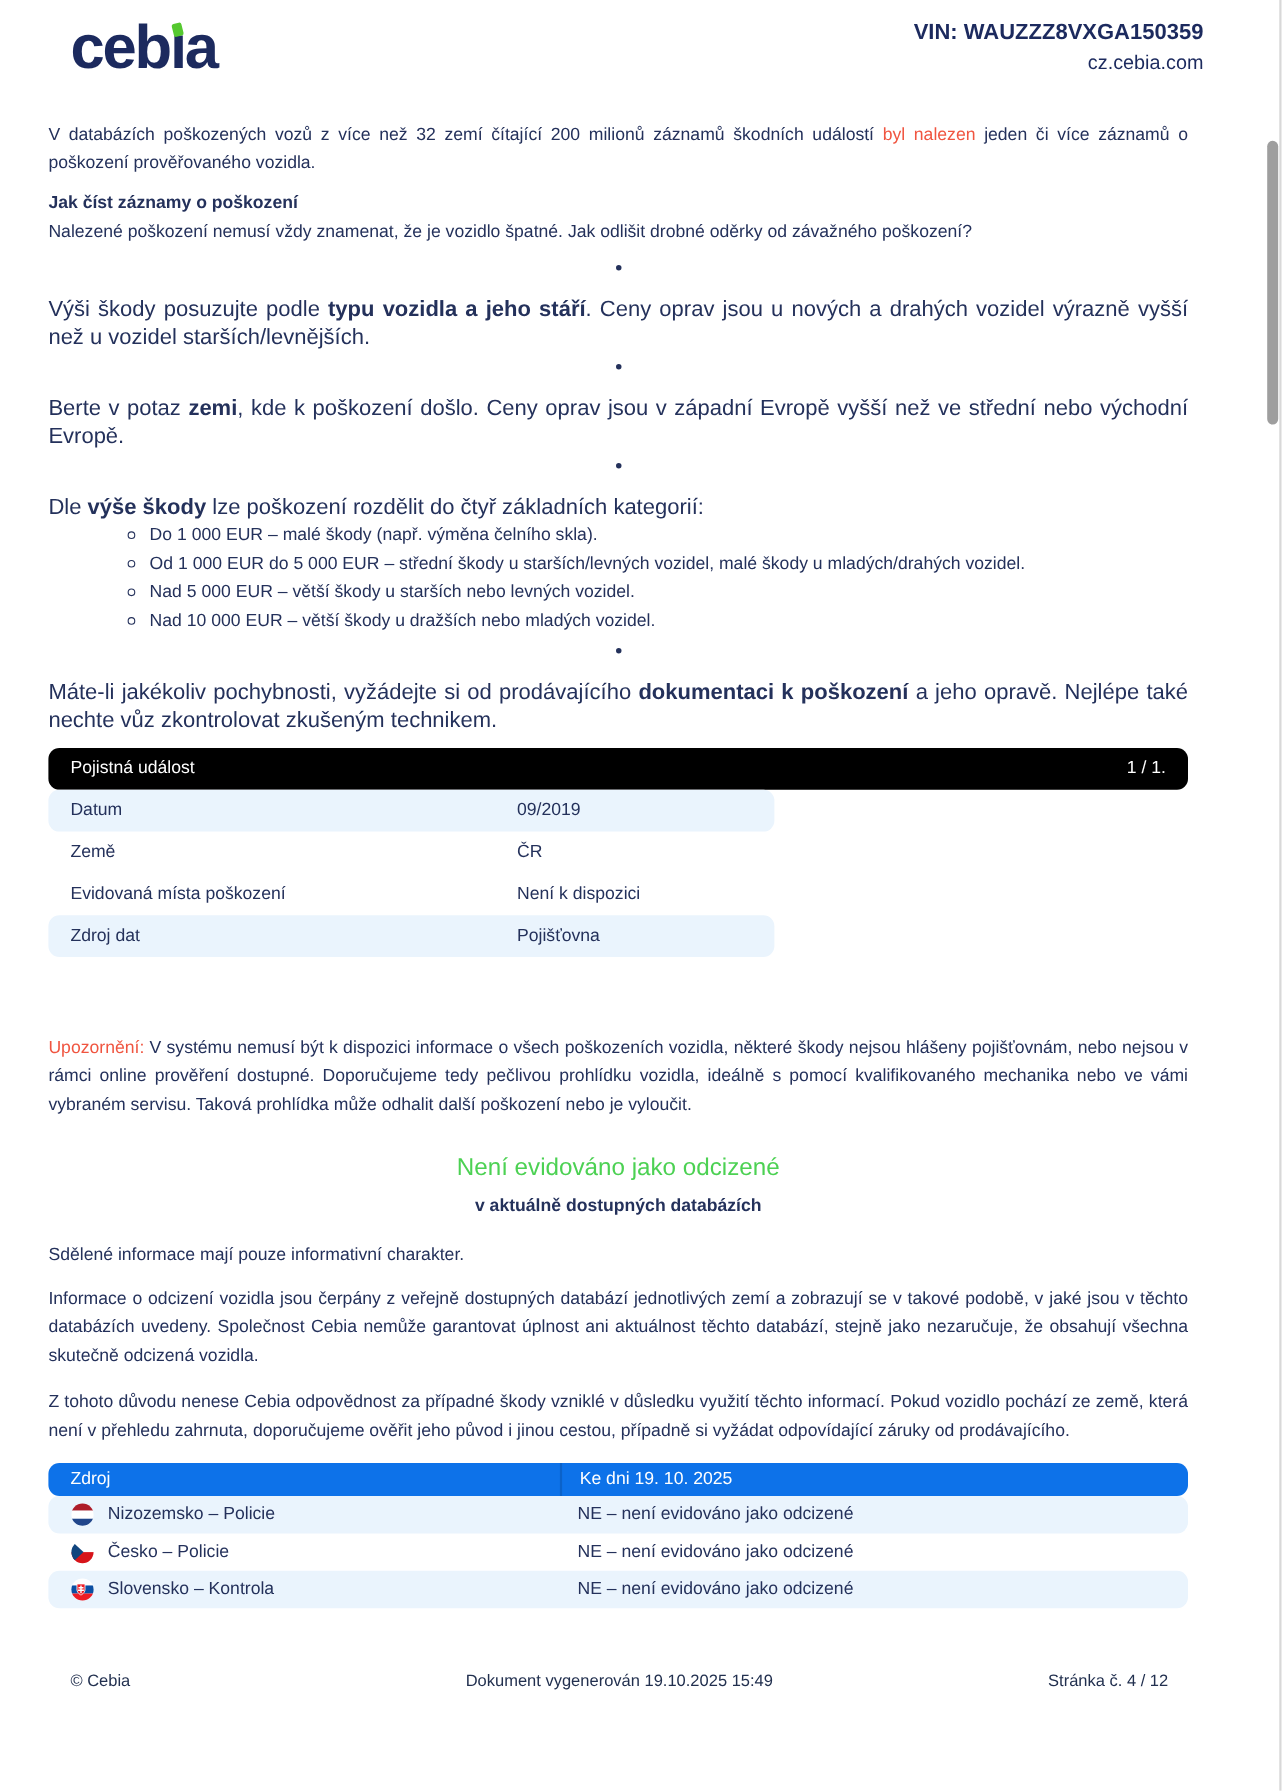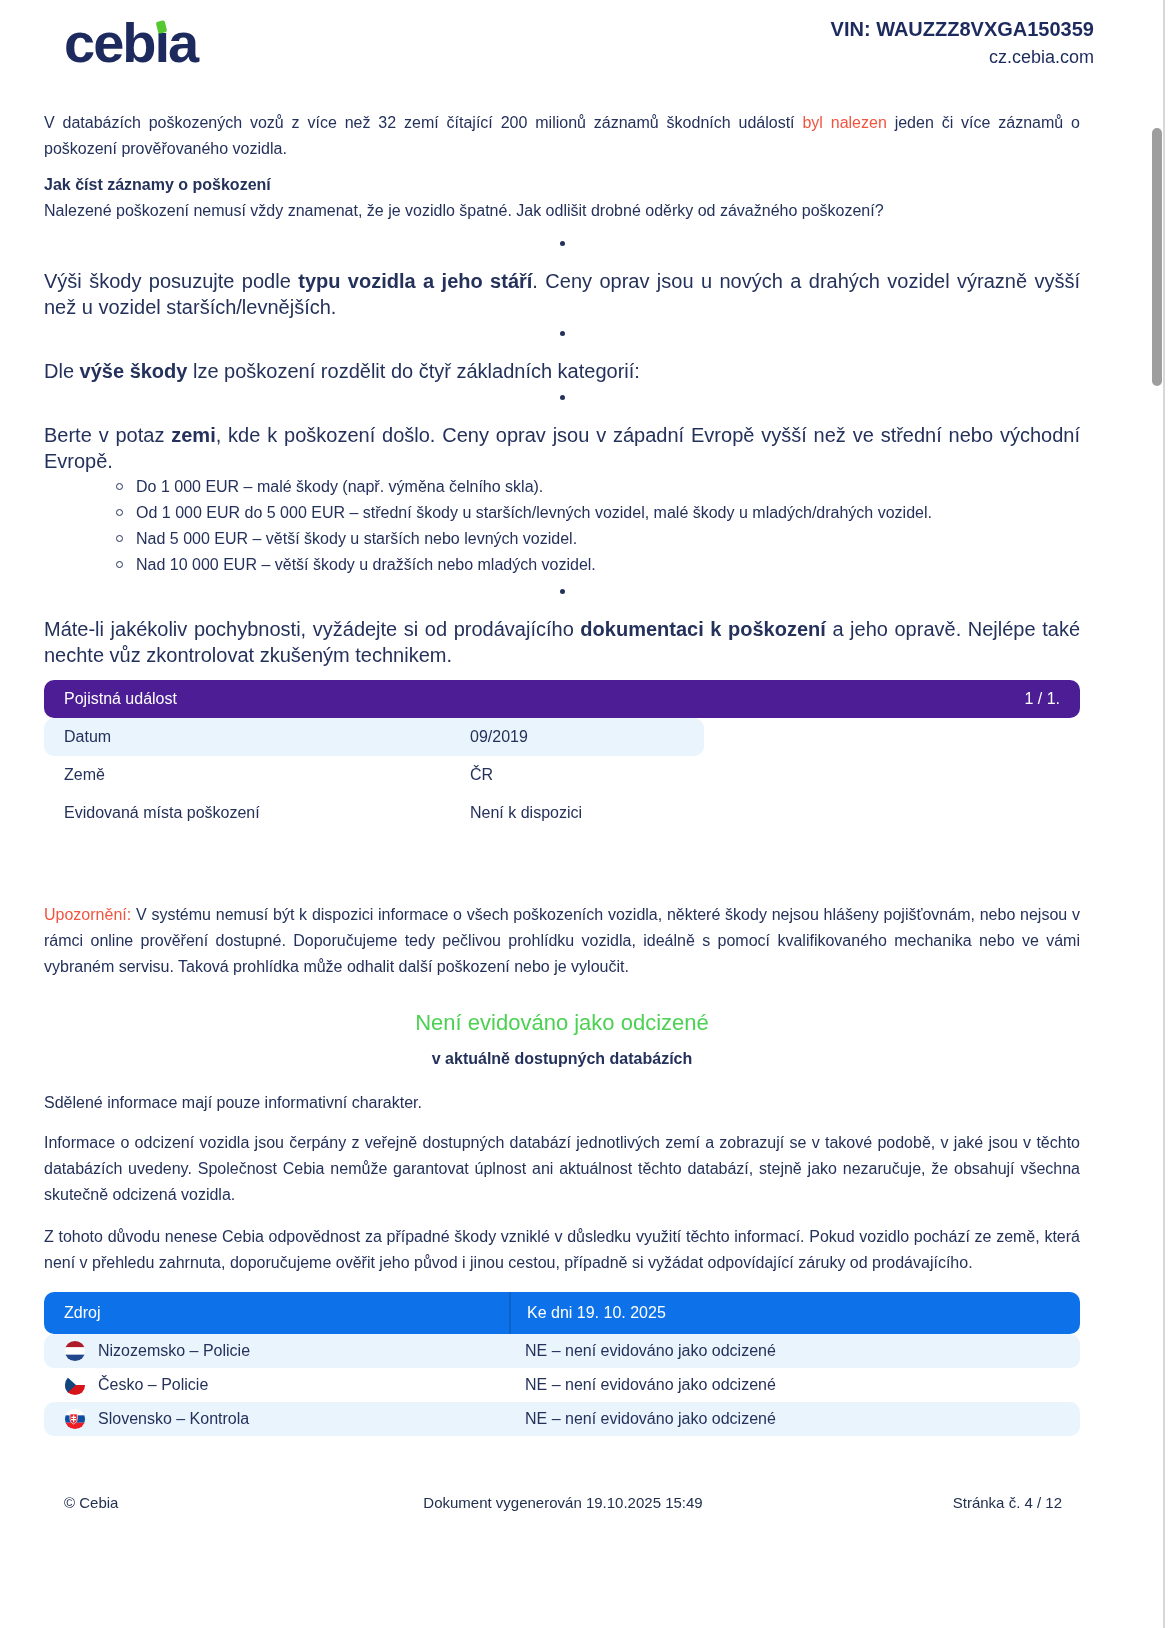--- a/index.html
+++ b/index.html
@@ -35,39 +35,39 @@
   .bullet { display:flex; font-size:20px; line-height:26px;flex-direction:column; }
   .marker { flex:0 0 38px; display:flex; justify-content:center; }
   .dot { width:5px; height:5px; border-radius:50%; background:#24315B; margin-top:11px; }
   .bullet-text { flex:1; text-align:justify; }
   .sub-bullet { display:flex; margin-left:58px; font-size:16px; line-height:26px; }
   .sub-marker { flex:0 0 34px; display:flex; justify-content:center; }
   .circ { width:7px; height:7px; border:1.5px solid #24315B; border-radius:50%; margin-top:9px; }
 
   
   .table1 { margin-top:12px; }
-  .thead1 { height:38px; background:#4c1d95; border-radius:10px; display:flex; align-items:center; justify-content:space-between; padding:0 20px; color:#fff; font-size:16px; }
+  .thead1 { height:38px; background:#000000; border-radius:10px; display:flex; align-items:center; justify-content:space-between; padding:0 20px; color:#fff; font-size:16px; }
   .trow { height:38px; display:flex; align-items:center; font-size:16px; }
   .trow.stripe { background:#EAF4FD; border-radius:10px; width:660px; }
   .tlabel { flex:0 0 426px; padding-left:20px; }
 
   
   .warning { margin-top:70px; }
 
   
   .sec-heading { margin-top:86px; text-align:center; font-size:25px; line-height:30px; font-weight:bold; color:#1C2A5E; }
   .status-green { margin-top:30px; text-align:center; font-size:22px; line-height:26px; color:#4CD153; }
   .status-sub { margin-top:10px; text-align:center; font-size:16px; line-height:26px; font-weight:bold; }
   .disclaimer { margin-top:18px; }
   .para2a { margin-top:14px; }
   .para2b { margin-top:16px; }
 
   
   .table2 { margin-top:16px; }
-  .thead2 { height:42px; background:#0D72E9; border-radius:10px; display:flex; align-items:stretch; color:#fff; font-size:16px; }
+  .thead2 { height:30px; background:#0D72E9; border-radius:10px; display:flex; align-items:stretch; color:#fff; font-size:16px; }
   .h2c1 { flex:0 0 465px; padding-left:20px; display:flex; align-items:center; }
   .h2c2 { flex:1; padding-left:16px; border-left:2px solid #0B62C9; display:flex; align-items:center; }
   .t2row { height:34px; display:flex; align-items:center; font-size:16px; }
   .t2row.stripe { background:#EAF4FD; border-radius:10px;text-align:center; }
   .t2c1 { flex:0 0 465px; padding-left:20px; display:flex; align-items:center; }
   .flag { width:22px; height:22px; margin-right:12px; flex:0 0 22px; }
   .t2c2 { padding-left:16px; }
 
   
   .footer { margin-top:58px; display:grid; grid-template-columns:1fr auto 1fr; font-size:15px; color:#22304F; padding:0 18px 0 20px; }
@@ -99,27 +99,27 @@
     <div class="bullet">
       <span class="marker">
           <span class="dot"></span>
         </span>
       <span class="bullet-text"><span>Výši škody posuzujte podle </span><span class="b">typu vozidla a jeho stáří</span><span>. Ceny oprav jsou u nových a drahých vozidel výrazně vyšší než u vozidel starších/levnějších.</span></span>
     </div>
     <div class="bullet">
       <span class="marker">
           <span class="dot"></span>
         </span>
+      <span class="bullet-text"><span>Berte v potaz </span><span class="b">zemi</span><span>, kde k poškození došlo. Ceny oprav jsou v západní Evropě vyšší než ve střední nebo východní Evropě.</span></span>
+    </div>
+    <div class="bullet">
+      <span class="marker">
+          <span class="dot"></span>
+        </span>
       <span class="bullet-text"><span>Dle </span><span class="b">výše škody</span><span> lze poškození rozdělit do čtyř základních kategorií:</span></span>
-    </div>
-    <div class="bullet">
-      <span class="marker">
-          <span class="dot"></span>
-        </span>
-      <span class="bullet-text"><span>Berte v potaz </span><span class="b">zemi</span><span>, kde k poškození došlo. Ceny oprav jsou v západní Evropě vyšší než ve střední nebo východní Evropě.</span></span>
     </div>
 
     <div class="sub-bullet">
       <span class="sub-marker">
           <span class="circ"></span>
         </span>
       <span class="bullet-text">Do 1 000 EUR – malé škody (např. výměna čelního skla).</span>
     </div>
     <div class="sub-bullet">
       <span class="sub-marker">
@@ -157,20 +157,24 @@
       <span class="tlabel">Datum</span>
       <span class="tvalue">09/2019</span>
     </div>
     <div class="trow">
       <span class="tlabel">Země</span>
       <span class="tvalue">ČR</span>
     </div>
     <div class="trow">
       <span class="tlabel">Evidovaná místa poškození</span>
       <span class="tvalue">Není k dispozici</span>
+    </div>
+    <div class="trow stripe">
+      <span class="tlabel">Zdroj dat</span>
+      <span class="tvalue">Pojišťovna</span>
     </div>
   </div>
 
   <p class="para warning"><span class="red">Upozornění:</span><span> V systému nemusí být k dispozici informace o všech poškozeních vozidla, některé škody nejsou hlášeny pojišťovnám, nebo nejsou v rámci online prověření dostupné. Doporučujeme tedy pečlivou prohlídku vozidla, ideálně s pomocí kvalifikovaného mechanika nebo ve vámi vybraném servisu. Taková prohlídka může odhalit další poškození nebo je vyloučit.</span></p>
 
   <div class="status-green">Není evidováno jako odcizené</div>
   <div class="status-sub">v aktuálně dostupných databázích</div>
 
   <p class="para disclaimer">Sdělené informace mají pouze informativní charakter.</p>
   <p class="para para2a">Informace o odcizení vozidla jsou čerpány z veřejně dostupných databází jednotlivých zemí a zobrazují se v takové podobě, v jaké jsou v těchto databázích uvedeny. Společnost Cebia nemůže garantovat úplnost ani aktuálnost těchto databází, stejně jako nezaručuje, že obsahují všechna skutečně odcizená vozidla.</p>

